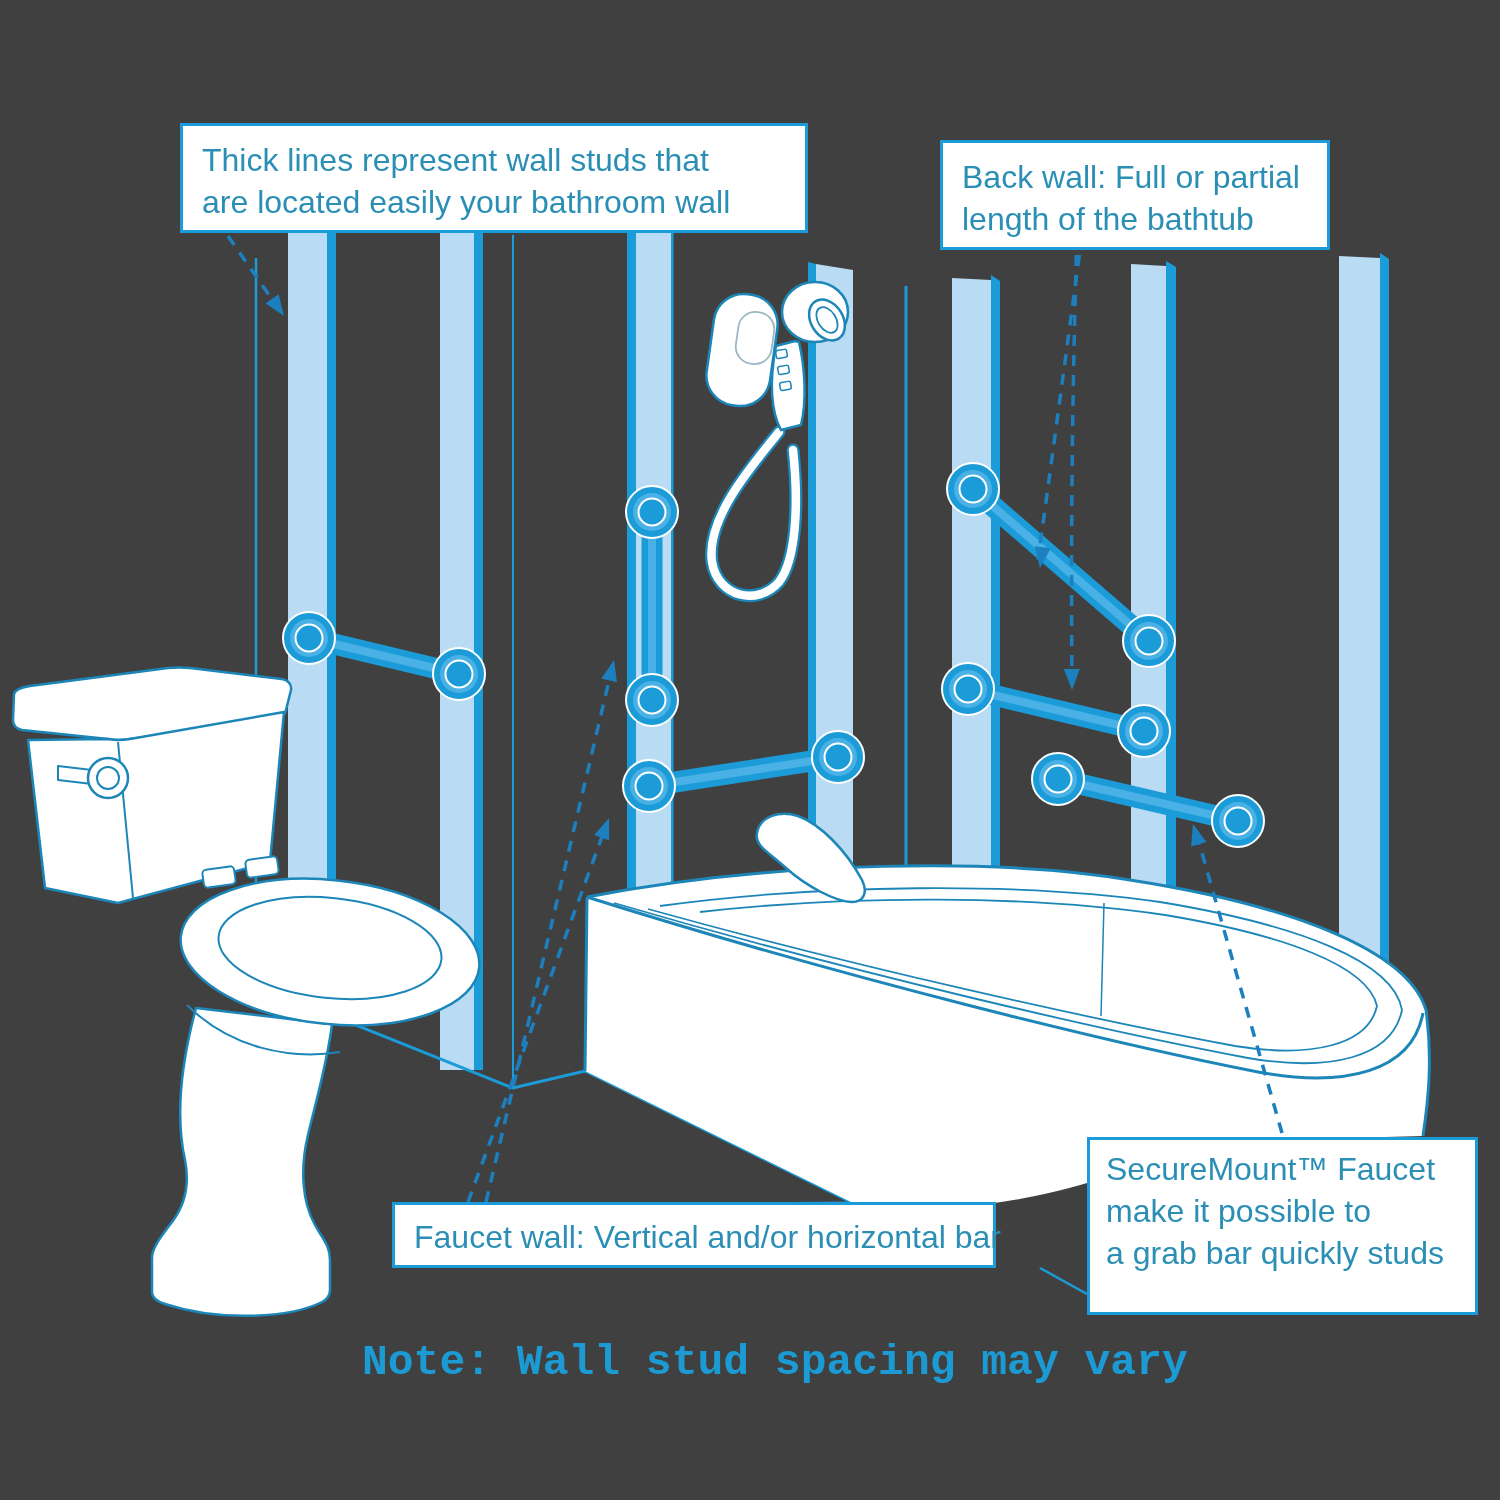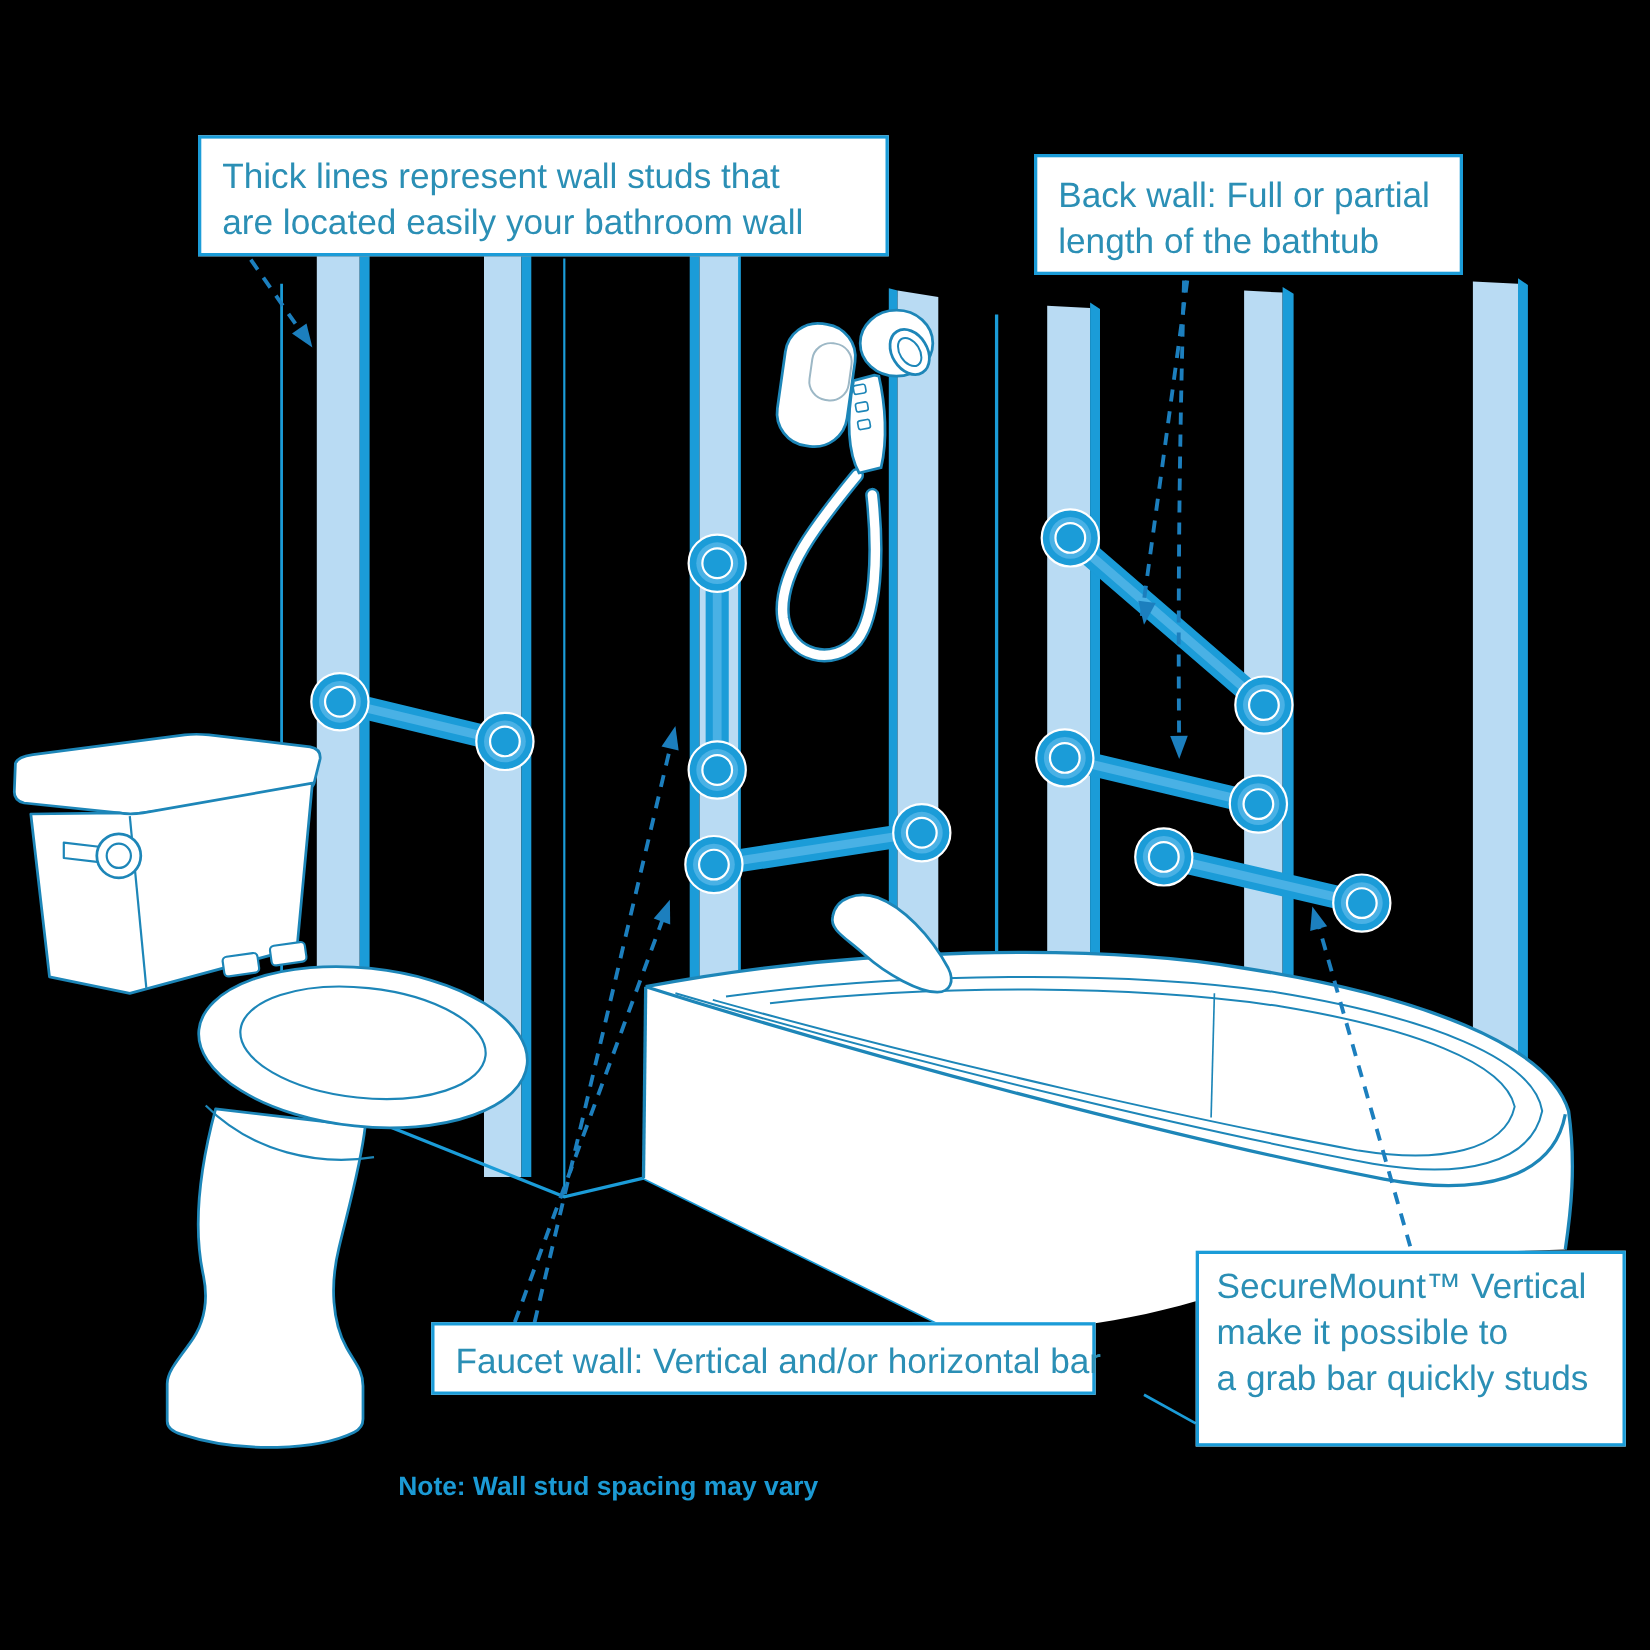--- a/index.html
+++ b/index.html
@@ -1,29 +1,30 @@
 <!DOCTYPE html>
 <html><head>
 <meta charset="utf-8">
 <style>
   html,body{margin:0;padding:0;background:#ffffff;}
   #stage{
-    position:relative;width:1500px;height:1500px;background:#000000;overflow:hidden;
+    position:relative;width:1500px;height:1500px;background:#404040;overflow:hidden;
     font-family:"Liberation Sans", sans-serif;
   }
   #art{position:absolute;left:0;top:0;}
   .callout{
     position:absolute;box-sizing:border-box;background:#ffffff;
     border:3px solid #1b9cd8;color:#2b8fb5;font-size:32px;line-height:42px;
     padding:13px 10px 10px 19px;z-index:5;
   }
   .callout .line{white-space:nowrap;}
   .note{
-    position:absolute;z-index:5;color:#1b9ad4;font-weight:bold;font-size:24px;
+    position:absolute;z-index:5;color:#1b9ad4;font-weight:bold;font-size:43px;
     white-space:nowrap;
+    font-family:Liberation Mono, monospace;
   }
 </style>
 </head>
 <body>
 
 <div id="stage">
 
 <svg id="art" width="1500" height="1500" viewBox="0 0 1500 1500">
 
   <g>
@@ -220,19 +221,19 @@
   <div class="callout" style="left:940px;top:140px;width:390px;height:110px">
     <div class="line">Back wall: Full or partial</div>
     <div class="line">length of the bathtub</div>
   </div>
 
   <div class="callout" style="left:392px;top:1202px;width:604px;height:66px;padding-top:11px">
     <div class="line">Faucet wall: Vertical and/or horizontal bar</div>
   </div>
 
   <div class="callout" style="left:1087px;top:1137px;width:391px;height:178px;padding-top:8px;padding-left:16px">
-    <div class="line">SecureMount™ Vertical</div>
+    <div class="line">SecureMount™ Faucet</div>
     <div class="line">make it possible to</div>
     <div class="line">a grab bar quickly studs</div>
   </div>
 
   <div class="note" style="left:362px;top:1338px">Note: Wall stud spacing may vary</div>
 </div>
 
 </body></html>

